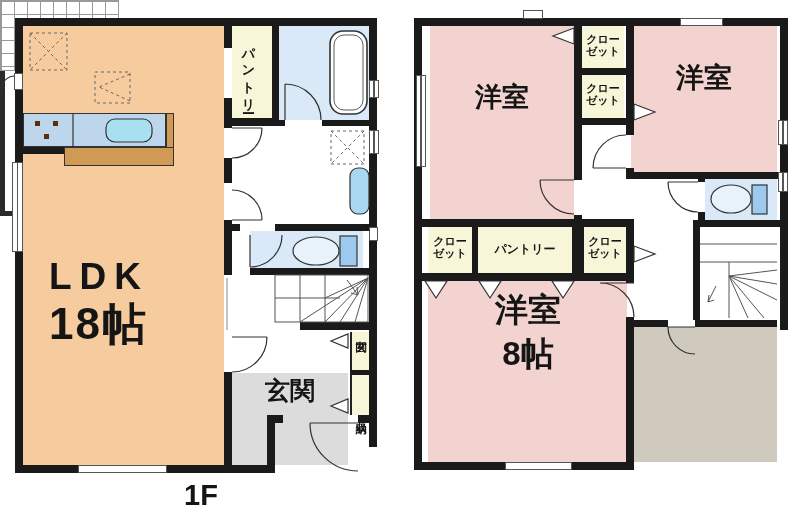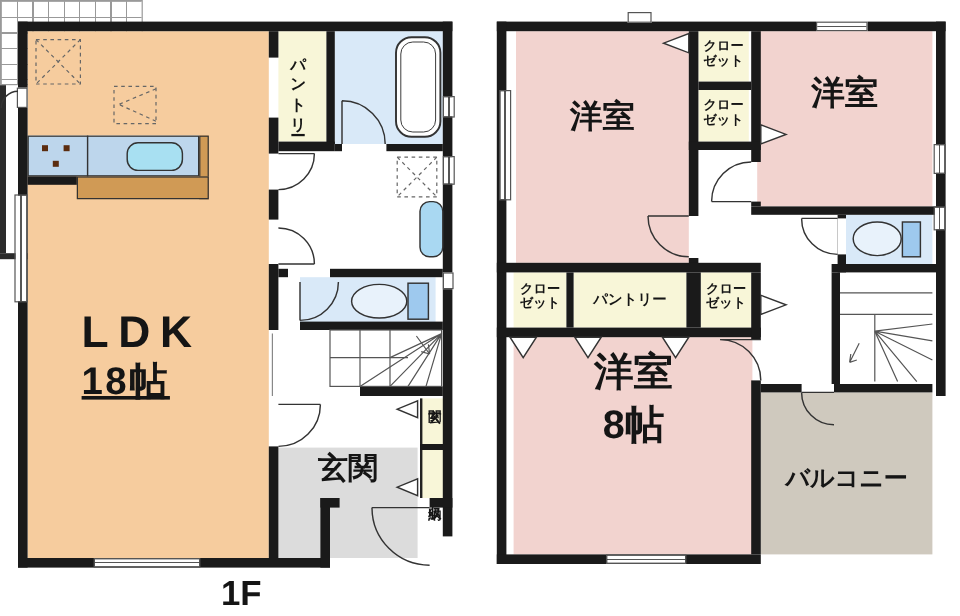--- a/index.html
+++ b/index.html
@@ -18,21 +18,21 @@
     border:1px solid #999;z-index:2;}
   svg.overlay{position:absolute;left:0;top:0;z-index:5;}
   .lbl{z-index:6;color:#151515;font-weight:700;text-align:center;line-height:1.15;}
   .vtext{writing-mode:vertical-rl;text-orientation:upright;letter-spacing:2px;}
   .storage-box{display:flex;flex-direction:column;align-items:center;justify-content:space-between;
                border-left:2px solid #222;z-index:2;}
   #watermark{position:absolute;left:184px;top:224px;width:460px;z-index:9;
              font-size:50px;font-weight:700;white-space:nowrap;letter-spacing:0;
              color:rgba(110,110,110,0.5);pointer-events:none;}
   .ldk-title{font-size:37px;letter-spacing:8px;display:block;}
-  .ldk-size{font-size:32px;letter-spacing:2px;display:block;text-decoration:underline;}
+  .ldk-size{font-size:44px;letter-spacing:2px;display:block;}
   .rm-name{display:block;}
   .cl{font-size:11px;font-weight:700;line-height:12px;}
 </style>
 </head>
 <body>
 
 <div id="plan">
 
   <div class="room" style="left:23px;top:26px;width:201px;height:439px;background:#F6CC9E;"></div>
   <div class="room" style="left:232px;top:26px;width:40px;height:92px;background:#F8F6D8;"></div>
@@ -190,39 +190,38 @@
     <g fill="#fff" stroke="#333" stroke-width="1.2">
       <polygon points="574,28 574,44 553,36"></polygon>
       <polygon points="634,104 634,120 655,112"></polygon>
       <polygon points="634,246 634,262 655,254"></polygon>
       <polygon points="425,281 447,281 436,298"></polygon>
       <polygon points="479,281 501,281 490,298"></polygon>
       <polygon points="552,281 574,281 563,298"></polygon>
     </g>
   </svg>
 
-  <div class="lbl" style="left:68px;top:256px;width:170px;text-align:left;">
+  <div class="lbl" style="left:49px;top:256px;width:170px;text-align:left;">
     <span class="ldk-title">LDK</span>
     <span class="ldk-size">18帖</span>
   </div>
   <div class="lbl vtext" style="left:240px;top:31px;height:86px;font-size:13px;font-weight:700;">パントリー</div>
   <div class="lbl" style="left:238px;top:376px;width:104px;font-size:25px;">玄関</div>
   <div class="lbl" style="left:168px;top:479px;width:66px;font-size:29px;font-weight:600;">1F</div>
 
   <div class="lbl" style="left:430px;top:80px;width:144px;font-size:27px;line-height:34px;">
     <span class="rm-name">洋室</span>
   </div>
   <div class="lbl" style="left:631px;top:60px;width:146px;font-size:28px;line-height:35px;">
     <span class="rm-name">洋室</span>
   </div>
   <div class="lbl" style="left:428px;top:288px;width:200px;font-size:33px;line-height:44px;">
     <span class="rm-name">洋室</span>
     <span class="rm-name">8帖</span>
   </div>
-  <div class="lbl" style="left:634px;top:388px;width:143px;font-size:20px;">バルコニー</div>
 
   <div class="lbl cl" style="left:582px;top:33px;width:42px;">
     <span>クロー</span><br>
     <span>ゼット</span>
   </div>
   <div class="lbl cl" style="left:582px;top:82px;width:42px;">
     <span>クロー</span><br>
     <span>ゼット</span>
   </div>
   <div class="lbl cl" style="left:428px;top:235px;width:44px;">

